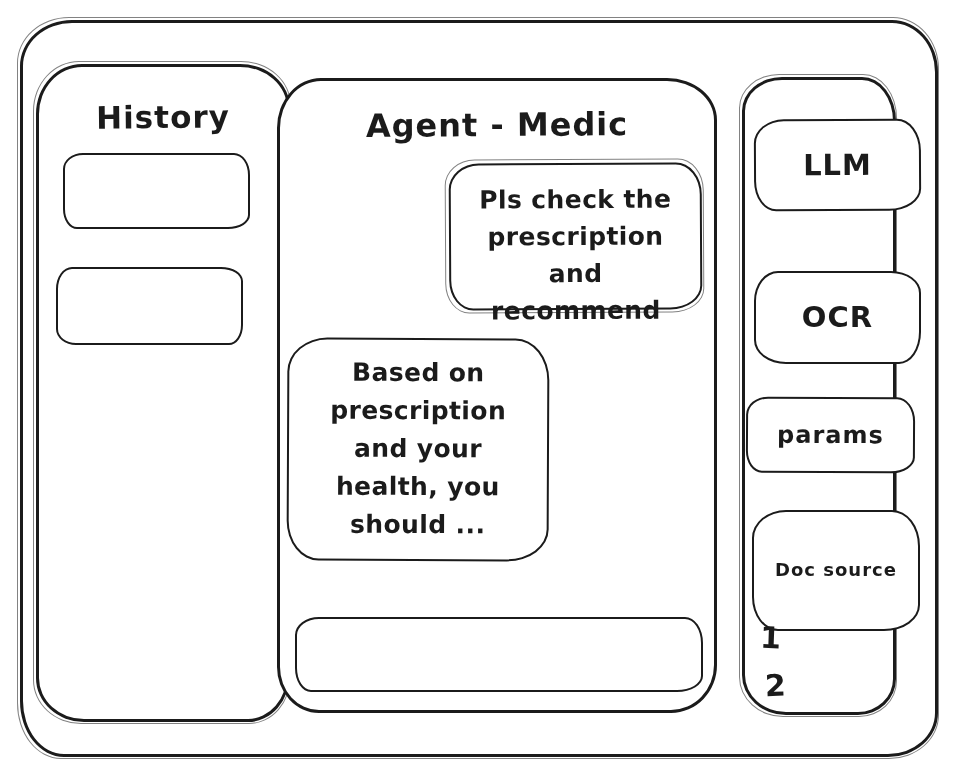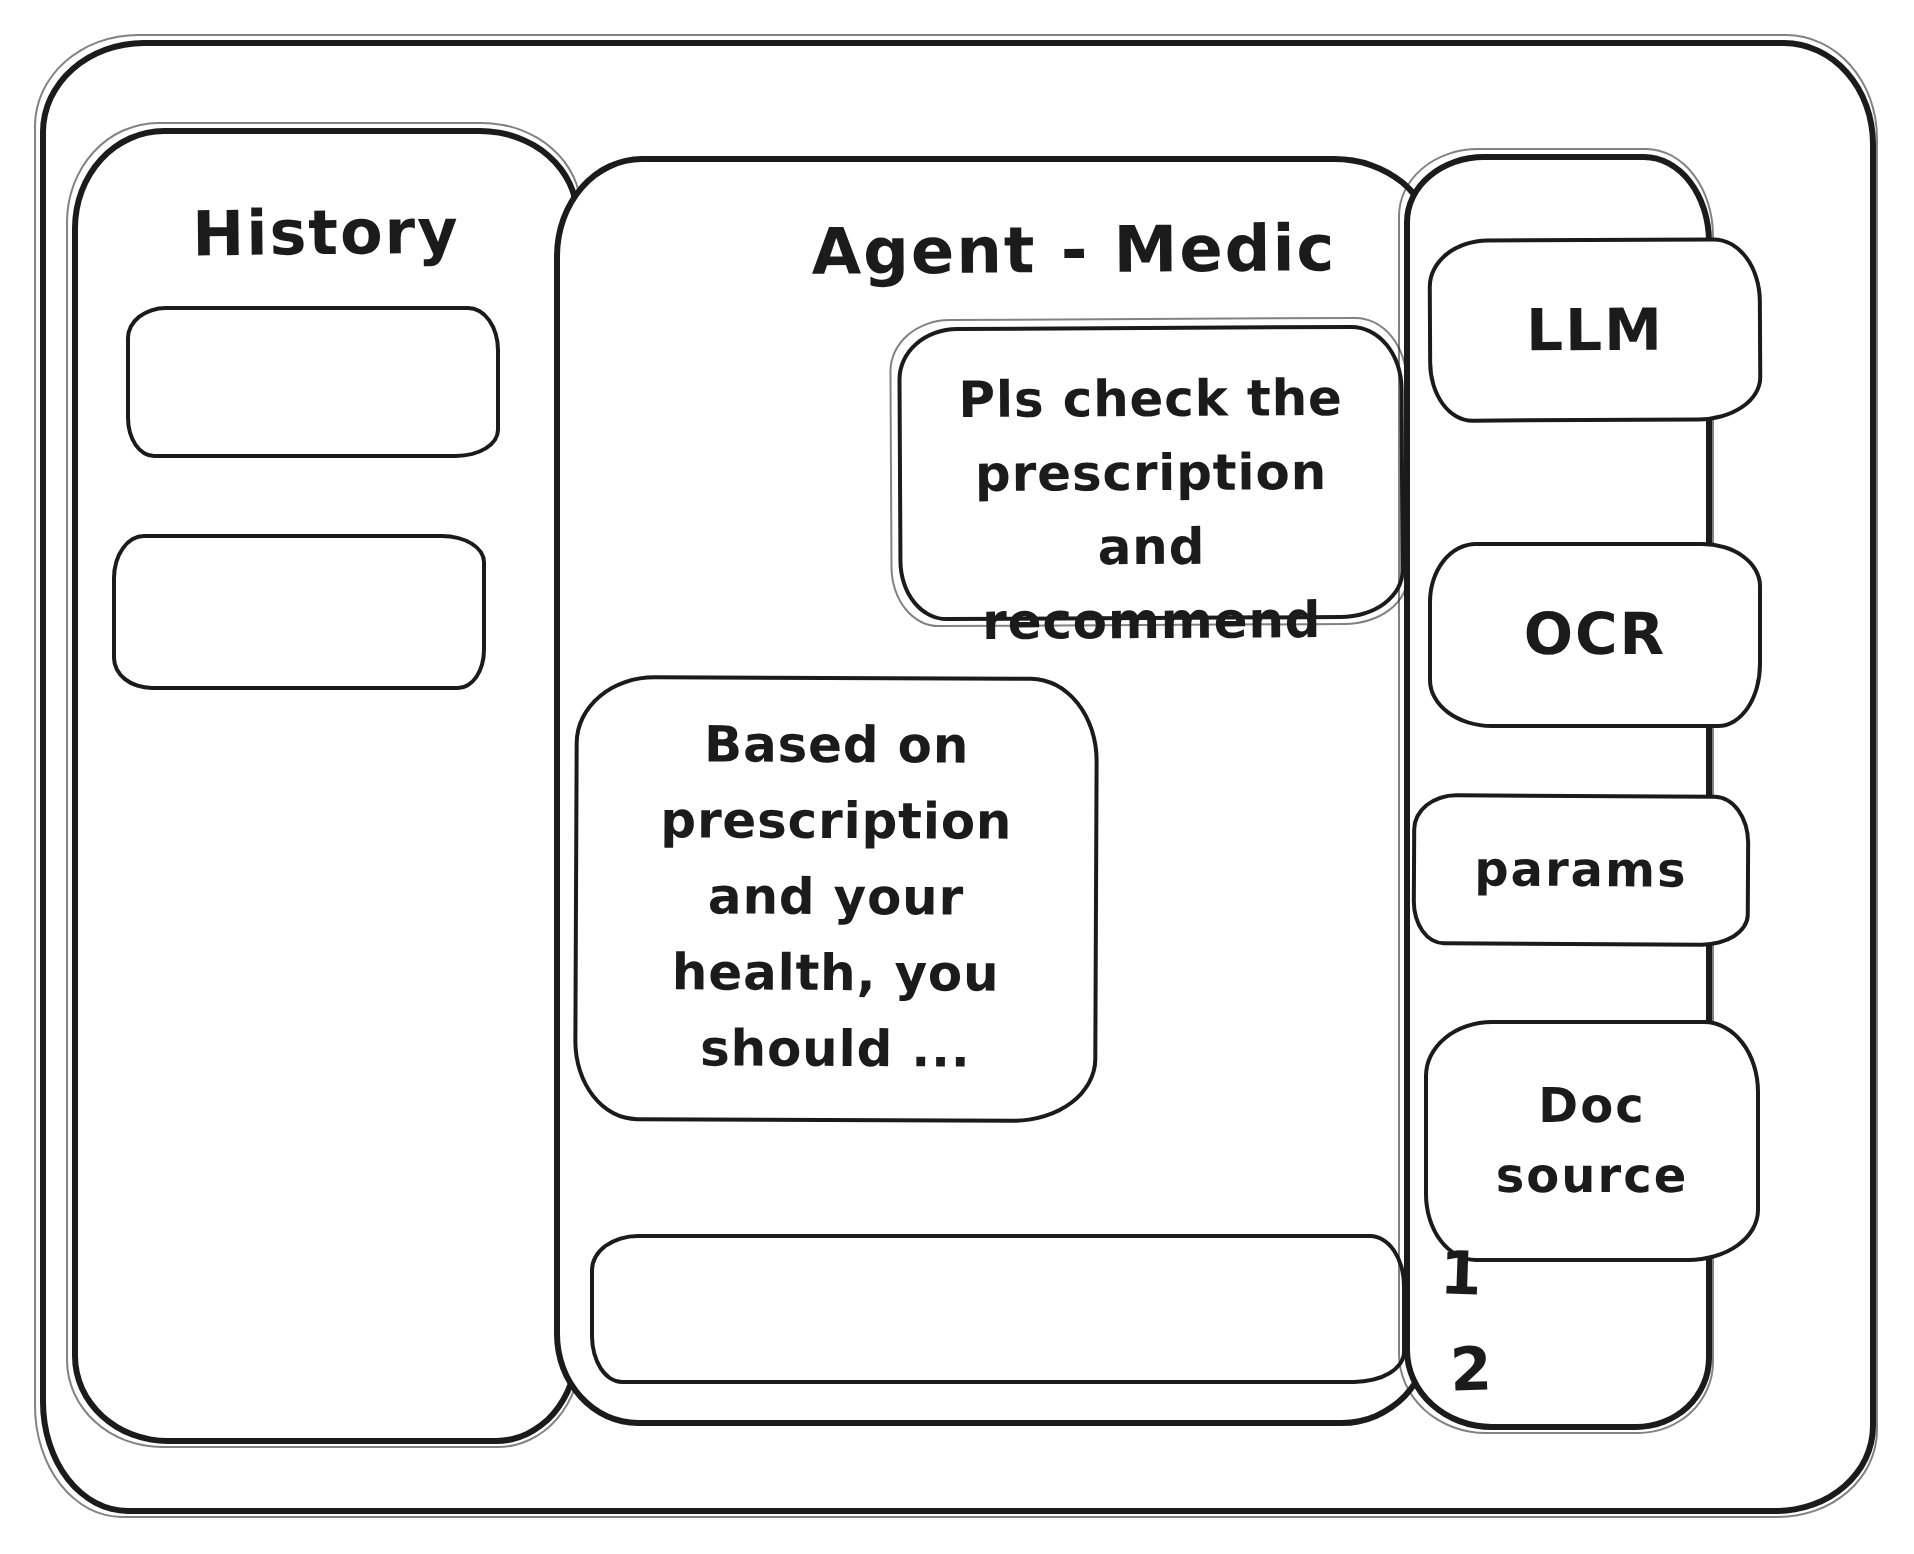--- a/index.html
+++ b/index.html
@@ -63,21 +63,20 @@
     border-radius:20px 16px 22px 14px / 16px 22px 14px 20px;
   }
   .history-item.two{
     left:17px;top:200px;width:187px;height:78px;
     border-radius:16px 22px 14px 20px / 22px 14px 20px 16px;
   }
   
   .chat-panel{
     left:277px;top:78px;width:440px;height:635px;
     border-radius:44px 50px 46px 42px / 50px 42px 48px 46px;
-    padding-left:40px;
   }
   .chat-title{top:25px;font-size:32px;transform:rotate(-0.4deg);}
   .bubble{
     position:absolute;
     box-sizing:border-box;
     border:2.8px solid var(--ink);
     background:var(--paper);
     text-align:center;
     font-size:25px;
     font-weight:bold;
@@ -105,21 +104,21 @@
     background:var(--paper);
     border-radius:24px 18px 26px 16px / 18px 26px 16px 24px;
     outline:none;
     font:inherit;
     font-size:24px;
     padding:0 20px;
     color:var(--ink);
   }
   
   .tools-panel{
-    left:702px;top:77px;width:154px;height:638px;
+    left:742px;top:77px;width:154px;height:638px;
     border-radius:40px 34px 38px 44px / 34px 44px 36px 40px;
   }
   .tool-btn{
     position:absolute;
     box-sizing:border-box;
     display:flex;
     align-items:center;
     justify-content:center;
     text-align:center;
     border:2.8px solid var(--ink);
@@ -144,21 +143,21 @@
     margin-top:40px;
   }
   .btn-params{
     left:1px;top:317px;width:169px;height:76px;
     font-size:24px;
     border-radius:22px 18px 24px 16px / 18px 24px 16px 22px;
     transform:rotate(0.3deg);
   }
   .btn-doc{
     left:7px;top:430px;width:168px;height:121px;
-    font-size:24px;
+    font-size:18px;
     border-radius:34px 28px 36px 26px / 28px 36px 26px 34px;
   }
   .doc-list{position:absolute;left:12px;top:540px;}
   .doc-item{
     position:absolute;
     font-size:30px;
     font-weight:bold;
     cursor:pointer;
   }
   .doc-item.n1{left:3px;top:0px;transform:rotate(2deg);}

